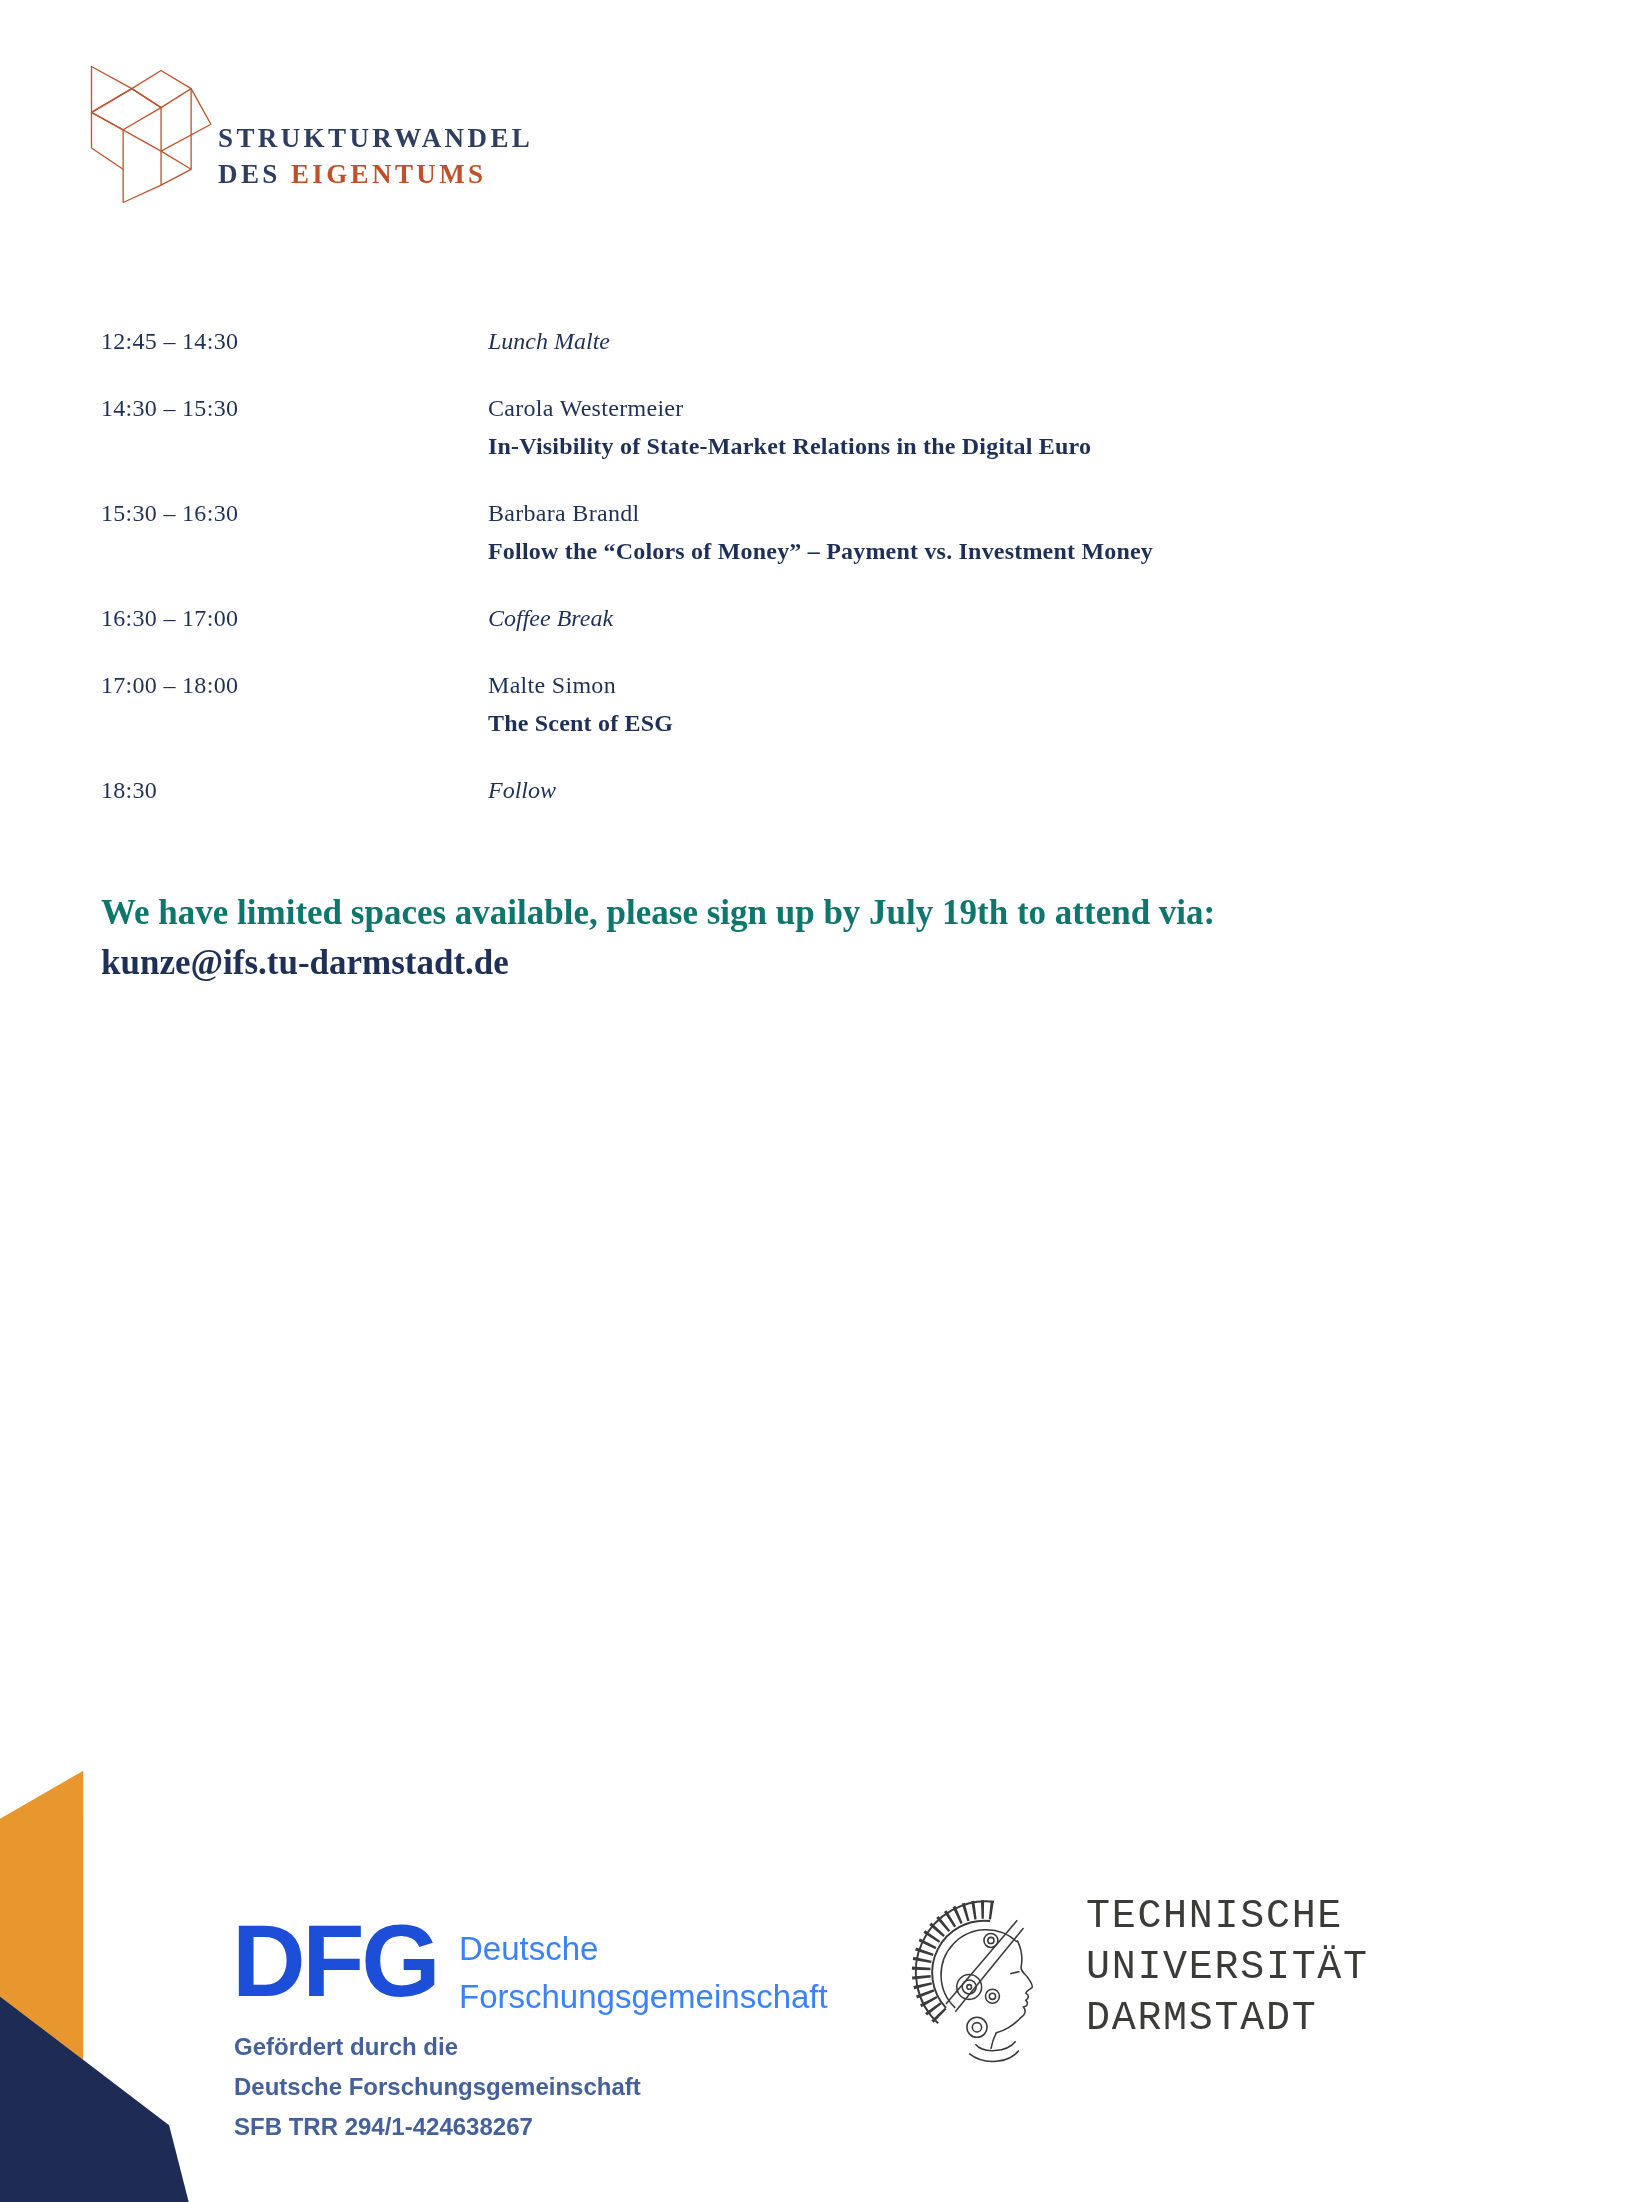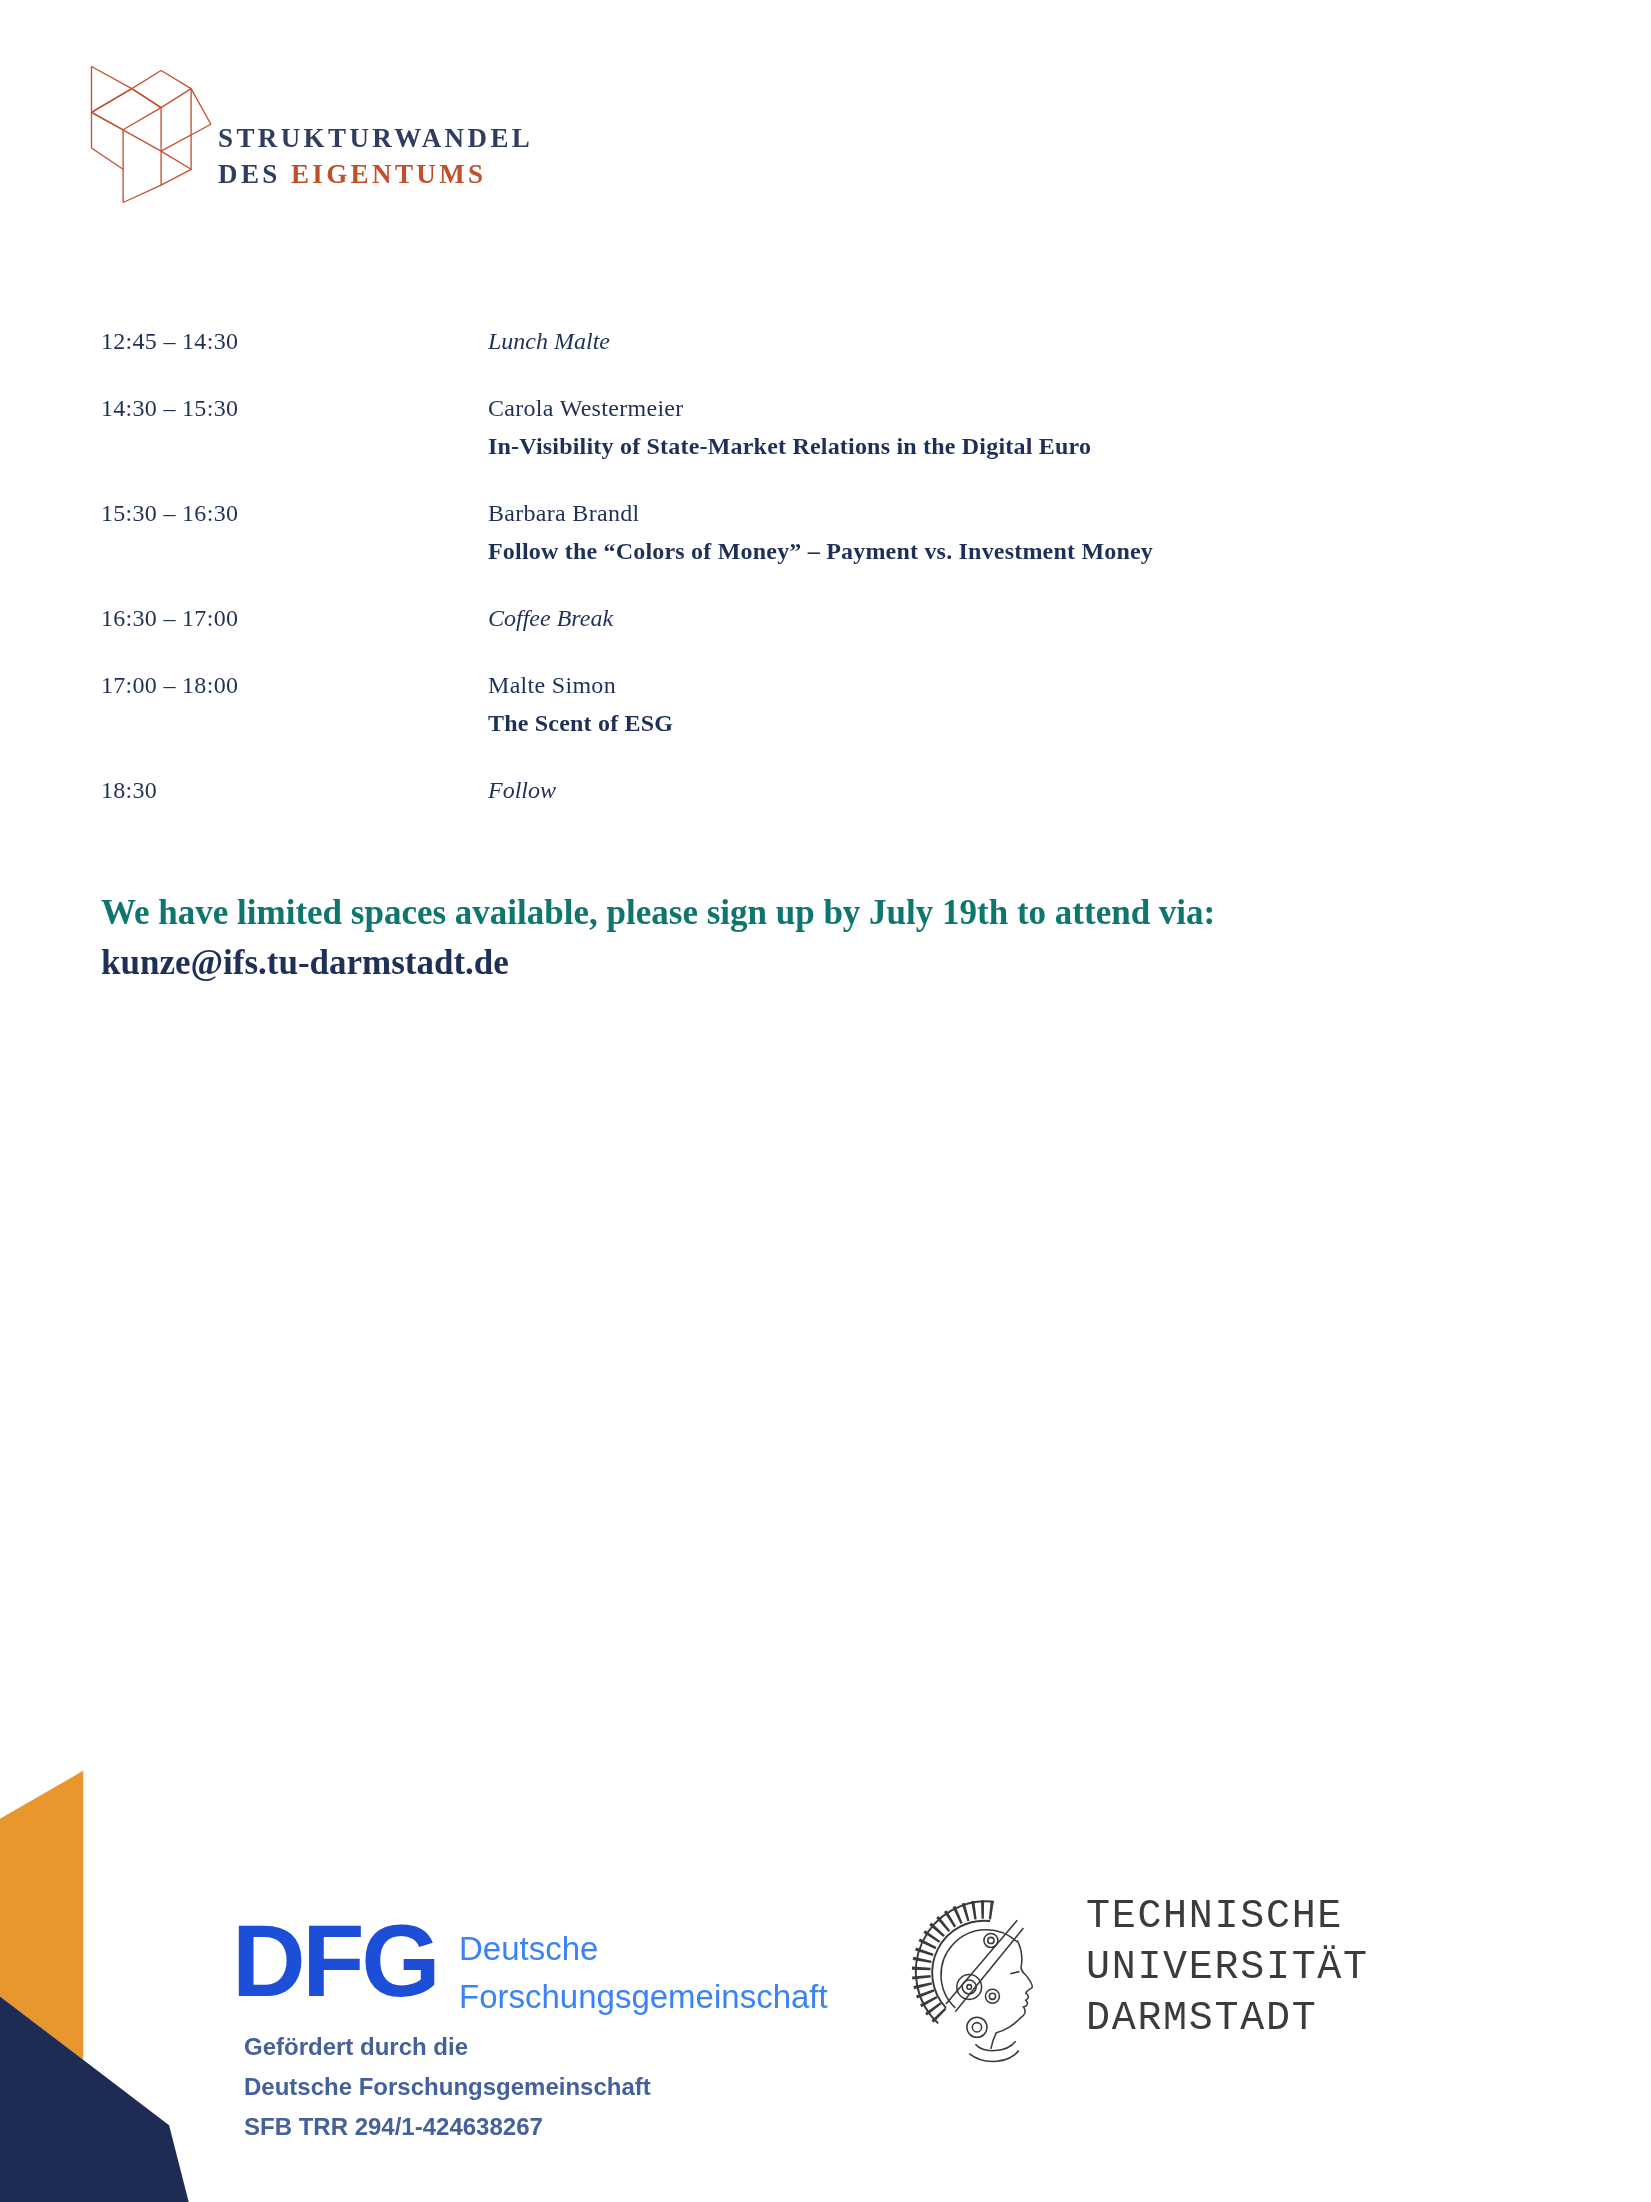--- a/index.html
+++ b/index.html
@@ -44,21 +44,21 @@
     font-family:"Liberation Sans", sans-serif;
     font-weight:800;font-size:102px;line-height:89px;letter-spacing:-3.4px;
     color:#1d4ed8;
   }
   .dfg-name{
     position:absolute;left:459px;top:1925px;
     font-family:"Liberation Sans", sans-serif;
     font-size:33px;line-height:48px;color:#3b82f6;
   }
   .dfg-funding{
-    position:absolute;left:244px;top:2027px;
+    position:absolute;left:234px;top:2027px;
     font-family:"Liberation Sans", sans-serif;
     font-size:24px;line-height:40px;color:#44619c;font-weight:bold;
   }
 
   .athena{position:absolute;left:901px;top:1880px;width:155px;height:186px;}
   .tu-text{
     position:absolute;left:1086px;top:1891px;
     font-family:Liberation Mono, monospace;
     font-size:40px;line-height:51px;letter-spacing:1.7px;
     color:#3b3b3a;white-space:nowrap;

